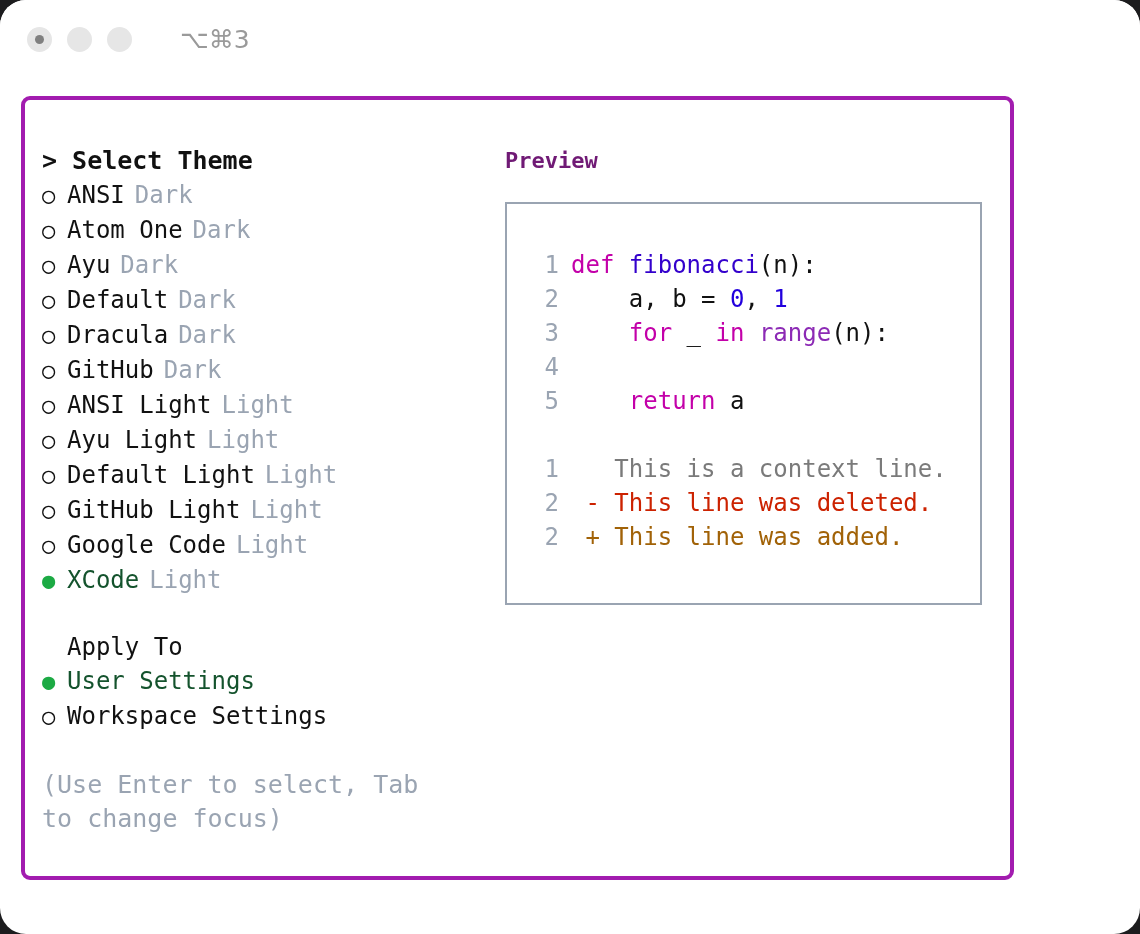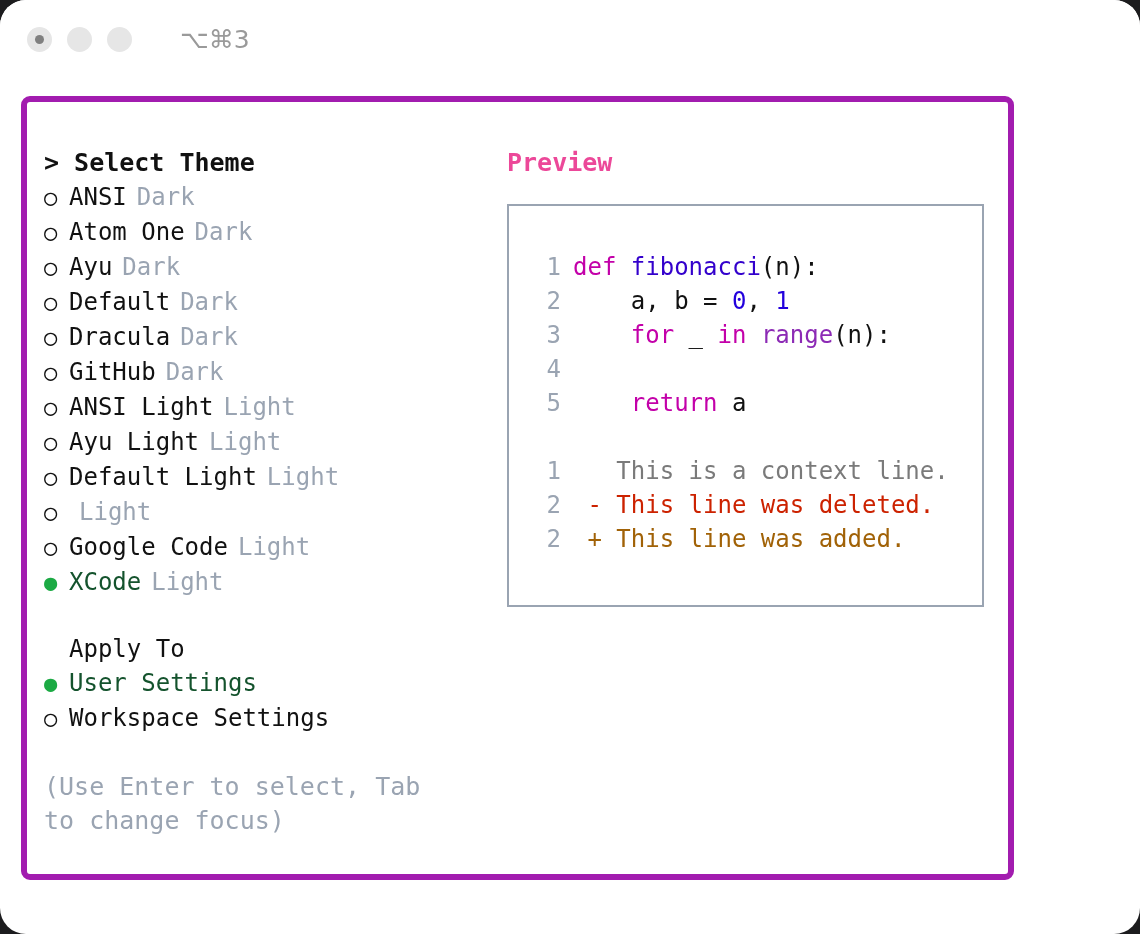--- a/index.html
+++ b/index.html
@@ -59,21 +59,21 @@
     white-space: pre;
   }
 
   
   #panel {
     position: absolute;
     left: 21px;
     top: 96px;
     width: 993px;
     height: 784px;
-    border: 6px solid #a21caf;
+    border: 4px solid #a21caf;
     border-radius: 9px;
     background: #ffffff;
   }
 
   #panel-inner {
     position: absolute;
     left: 0; top: 0;
     width: 100%; height: 100%;
     display: flex;
   }
@@ -134,23 +134,23 @@
     width: 400px;
     white-space: pre-wrap;
   }
 
   
   #right-col {
     flex: 1;
     padding: 44px 0 0 0;
   }
   #preview-title {
-    font-size: 25px;
+    font-size: 22px;
     font-weight: bold;
-    color: #ec4899;
+    color: #701a75;
     line-height: 34px;
     white-space: pre;
   }
 
   #preview-box {
     margin-top: 24px;
     width: 477px;
     height: 403px;
     border: 2px solid #9aa4b2;
     background: #ffffff;
@@ -204,21 +204,21 @@
         <div id="theme-list">
             <div class="opt-row"><span class="bullet">○</span><span class="opt-label">ANSI</span><span class="opt-kind">Dark</span></div>
             <div class="opt-row"><span class="bullet">○</span><span class="opt-label">Atom One</span><span class="opt-kind">Dark</span></div>
             <div class="opt-row"><span class="bullet">○</span><span class="opt-label">Ayu</span><span class="opt-kind">Dark</span></div>
             <div class="opt-row"><span class="bullet">○</span><span class="opt-label">Default</span><span class="opt-kind">Dark</span></div>
             <div class="opt-row"><span class="bullet">○</span><span class="opt-label">Dracula</span><span class="opt-kind">Dark</span></div>
             <div class="opt-row"><span class="bullet">○</span><span class="opt-label">GitHub</span><span class="opt-kind">Dark</span></div>
             <div class="opt-row"><span class="bullet">○</span><span class="opt-label">ANSI Light</span><span class="opt-kind">Light</span></div>
             <div class="opt-row"><span class="bullet">○</span><span class="opt-label">Ayu Light</span><span class="opt-kind">Light</span></div>
             <div class="opt-row"><span class="bullet">○</span><span class="opt-label">Default Light</span><span class="opt-kind">Light</span></div>
-            <div class="opt-row"><span class="bullet">○</span><span class="opt-kind">Light</span></div>
+            <div class="opt-row"><span class="bullet">○</span><span class="opt-label">GitHub Light</span><span class="opt-kind">Light</span></div>
             <div class="opt-row"><span class="bullet">○</span><span class="opt-label">Google Code</span><span class="opt-kind">Light</span></div>
             <div class="opt-row"><span class="bullet sel">●</span><span class="opt-label sel">XCode</span><span class="opt-kind">Light</span></div>
           </div>
 
         <div id="apply-to-title">Apply To</div>
 
         <div id="apply-to-list">
             <div class="opt-row"><span class="bullet sel">●</span><span class="opt-label sel">User Settings</span></div>
             <div class="opt-row"><span class="bullet">○</span><span class="opt-label">Workspace Settings</span></div>
           </div>

